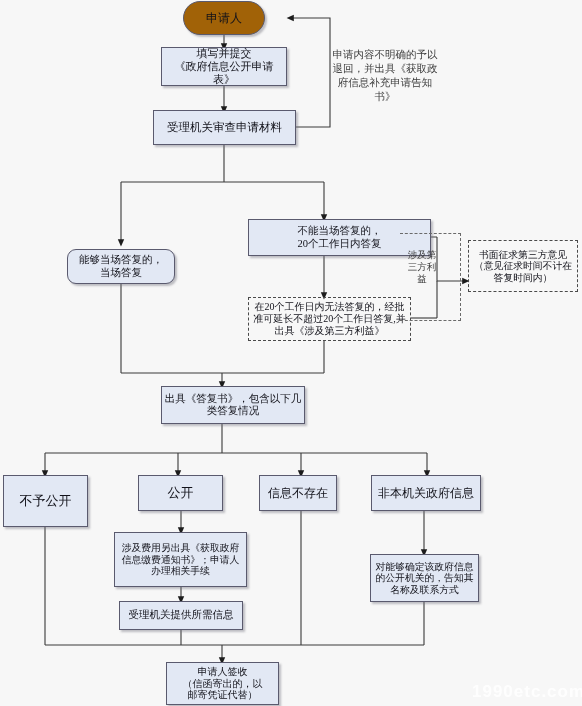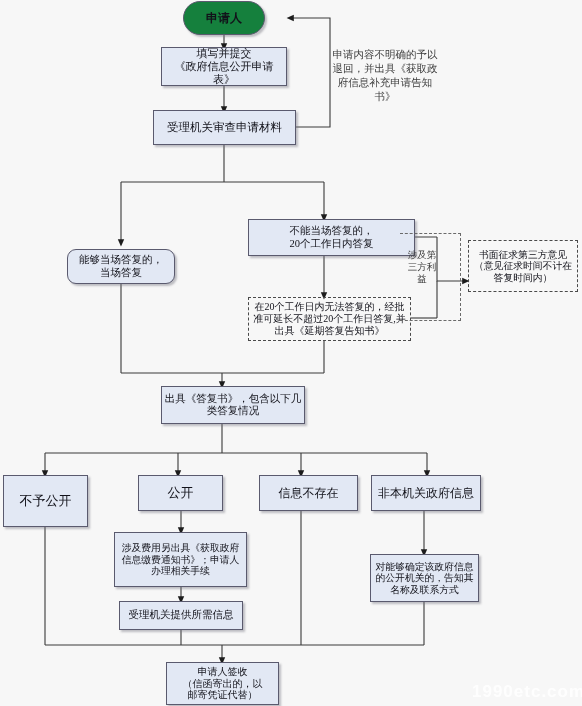--- a/index.html
+++ b/index.html
@@ -19,22 +19,21 @@
     border:1px solid #5a5a6e;
     box-shadow:2px 2px 2px rgba(120,120,130,.45);
     display:flex;align-items:center;justify-content:center;
     text-align:center;
     color:#12121a;
     line-height:1.18;
     padding:1px 2px;
   }
   .node.term{
     border-radius:26px/26px;
-    background:#15803d;
-    font-weight:bold;
+    background:#a16207;
   }
   .node.dashed{
     background:transparent;
     border:1px dashed #4a4a4a;
     box-shadow:none;
     color:#12121a;
   }
   .note{
     position:absolute;
     color:#3c3c3c;
@@ -141,27 +140,27 @@
 
   <div class="note" style="left:332px;top:48px;width:106px;font-size:10.5px;">
     <span>申请内容不明确的予以退回，并出具《获取政府信息补充申请告知书》</span>
   </div>
 
   <div class="node" style="left:67px;top:249px;width:108px;height:35px;font-size:10.5px;border-radius:9px;">
     <span style="white-space:pre-line;">能够当场答复的，
 当场答复</span>
   </div>
 
-  <div class="node" style="left:248px;top:219px;width:167px;height:37px;font-size:10.5px;">
+  <div class="node" style="left:248px;top:219px;width:183px;height:37px;font-size:10.5px;">
     <span style="white-space:pre-line;">不能当场答复的，
 20个工作日内答复</span>
   </div>
 
   <div class="node dashed" style="left:248px;top:297px;width:163px;height:44px;font-size:10px;">
-    <span>在20个工作日内无法答复的，经批准可延长不超过20个工作日答复,并出具《延期答复告知书》</span>
+    <span>在20个工作日内无法答复的，经批准可延长不超过20个工作日答复,并出具《涉及第三方利益》</span>
   </div>
 
   <div style="position:absolute;left:400px;top:233px;width:60px;height:86px;border:1px dashed #6a6a6a;border-left:none;"></div>
 
   <div class="vnote" style="left:404px;top:250px;width:36px;font-size:9.5px;">
     <span>涉及第三方利益</span>
   </div>
 
   <div class="node dashed" style="left:468px;top:240px;width:110px;height:52px;font-size:9.8px;">
     <span>书面征求第三方意见（意见征求时间不计在答复时间内）</span>
@@ -172,21 +171,21 @@
   </div>
 
   <div class="node" style="left:3px;top:475px;width:85px;height:52px;font-size:13px;">
     <span>不予公开</span>
   </div>
 
   <div class="node" style="left:138px;top:475px;width:85px;height:36px;font-size:13px;">
     <span>公开</span>
   </div>
 
-  <div class="node" style="left:259px;top:475px;width:99px;height:36px;font-size:12px;">
+  <div class="node" style="left:259px;top:475px;width:78px;height:36px;font-size:12px;">
     <span>信息不存在</span>
   </div>
 
   <div class="node" style="left:371px;top:475px;width:110px;height:36px;font-size:12px;">
     <span>非本机关政府信息</span>
   </div>
 
   <div class="node" style="left:114px;top:532px;width:133px;height:55px;font-size:9.8px;">
     <span>涉及费用另出具《获取政府信息缴费通知书》；申请人办理相关手续</span>
   </div>

